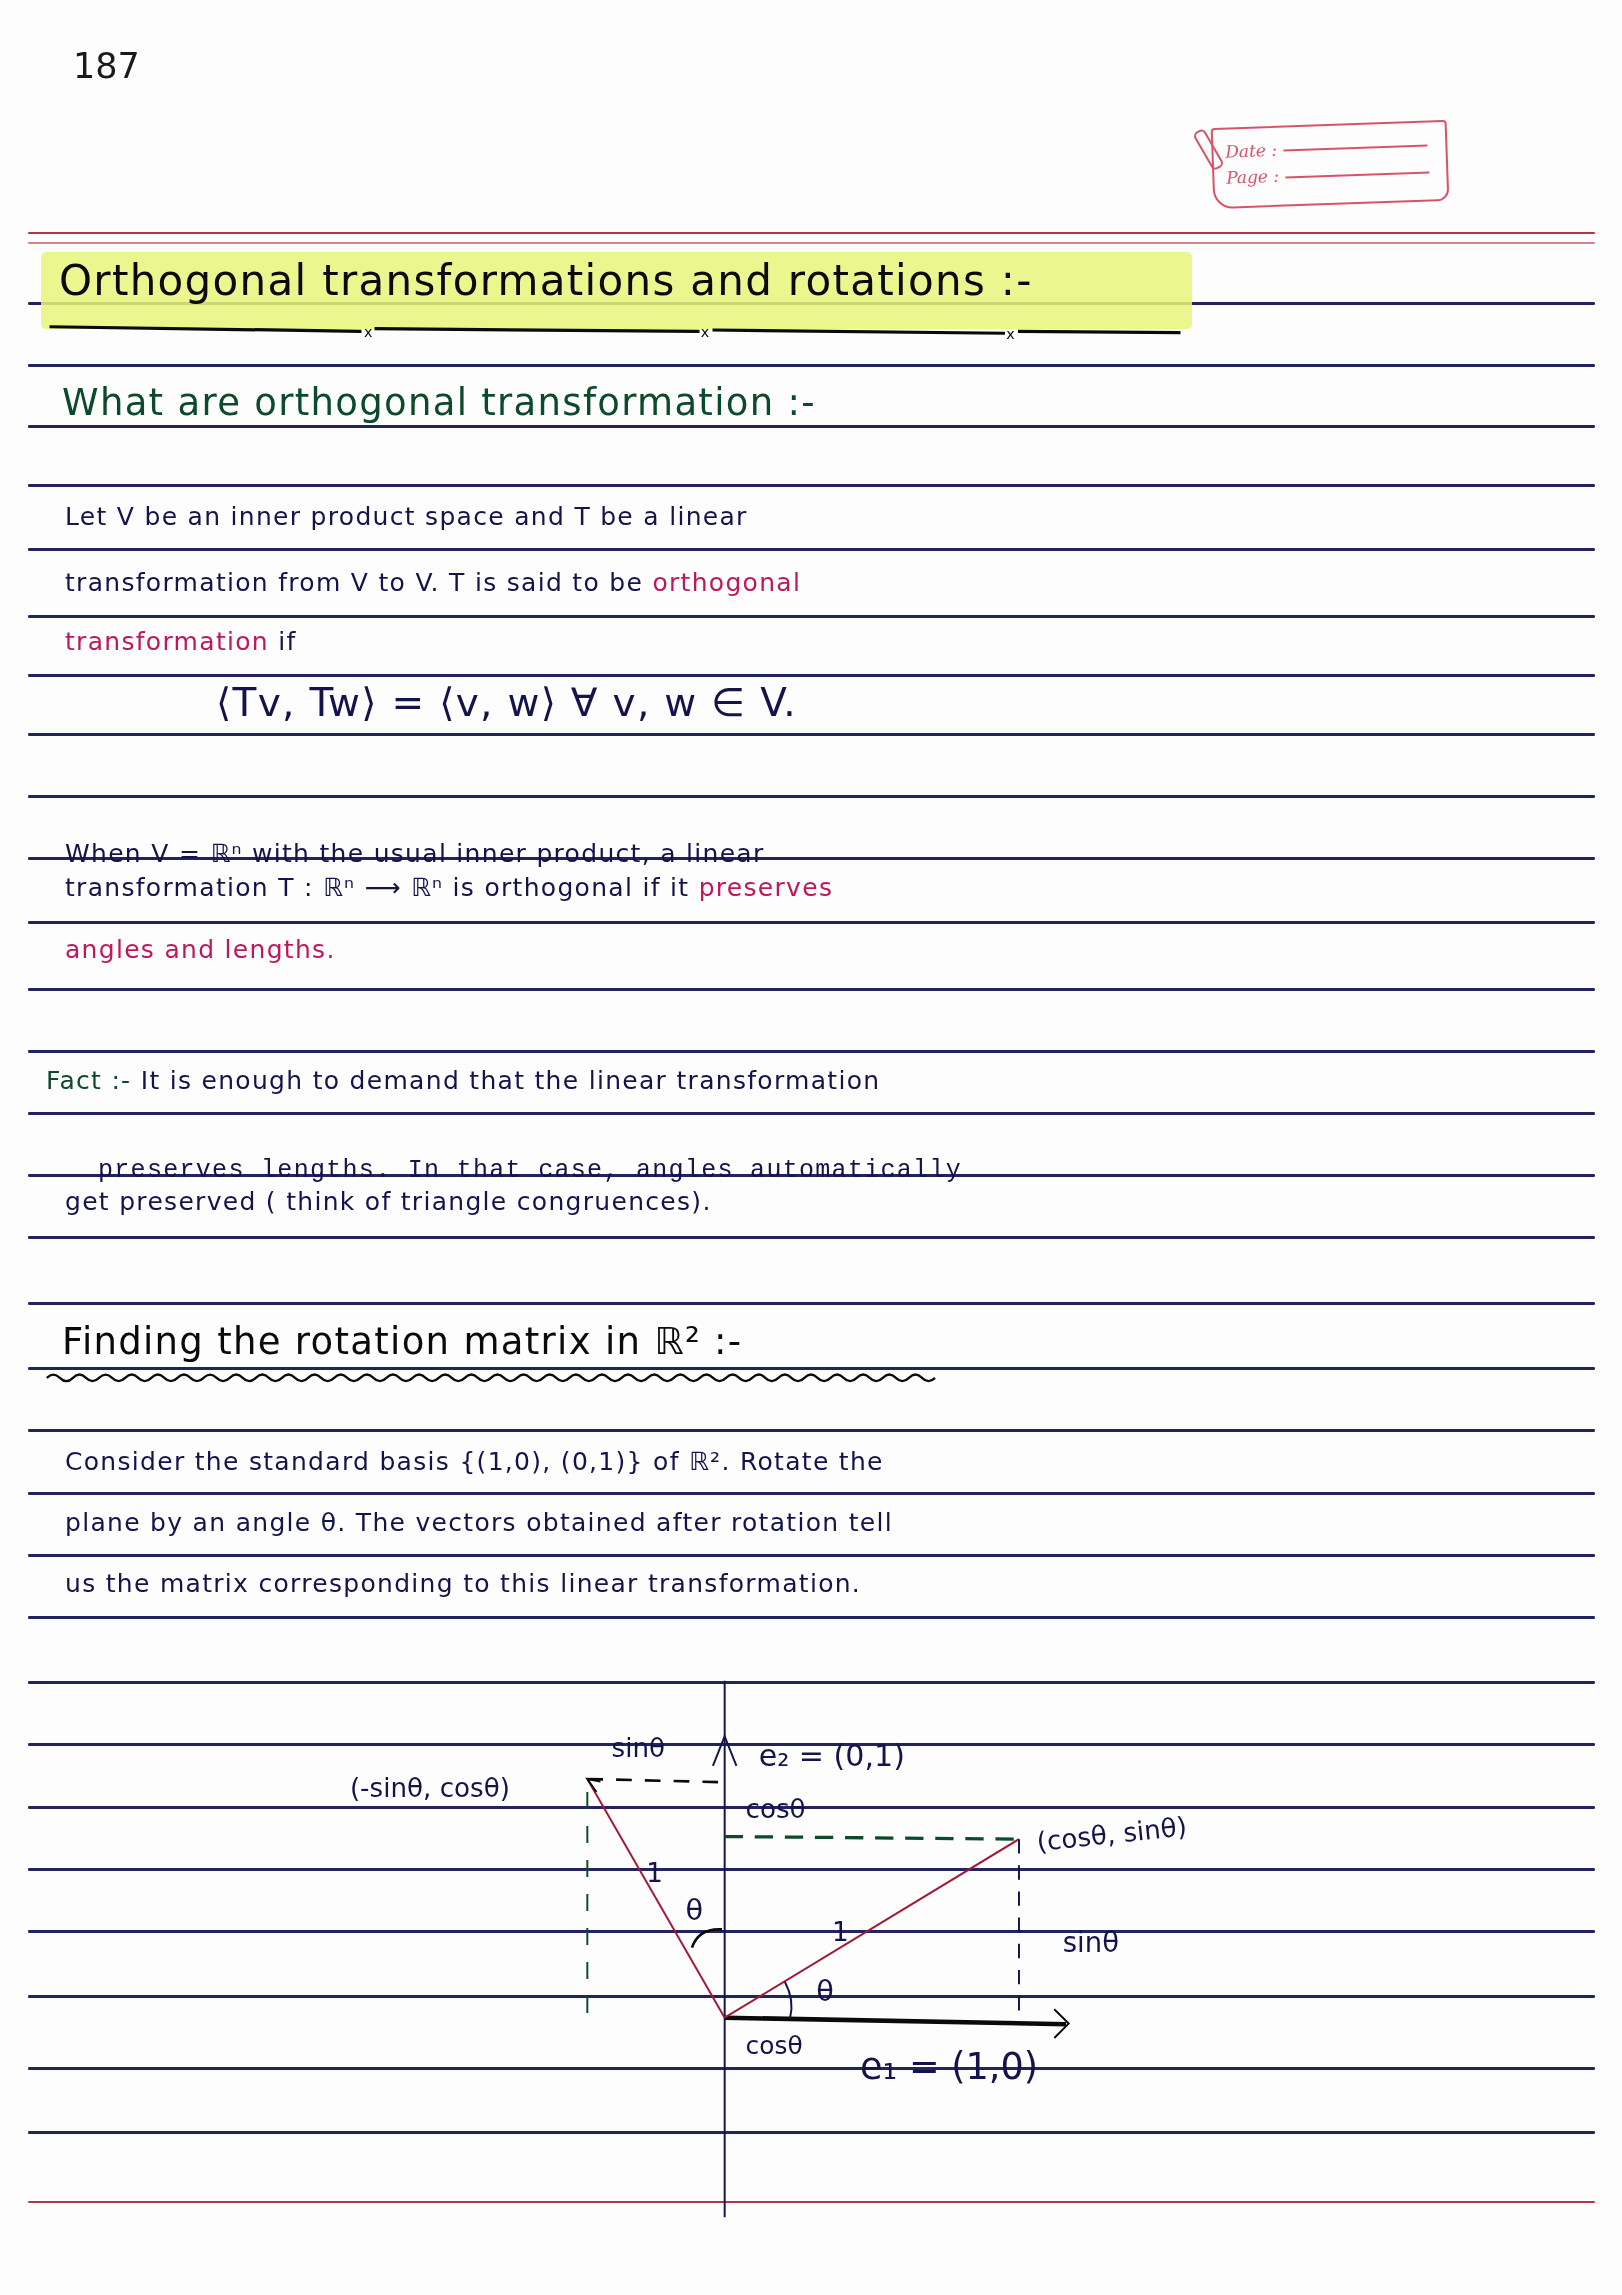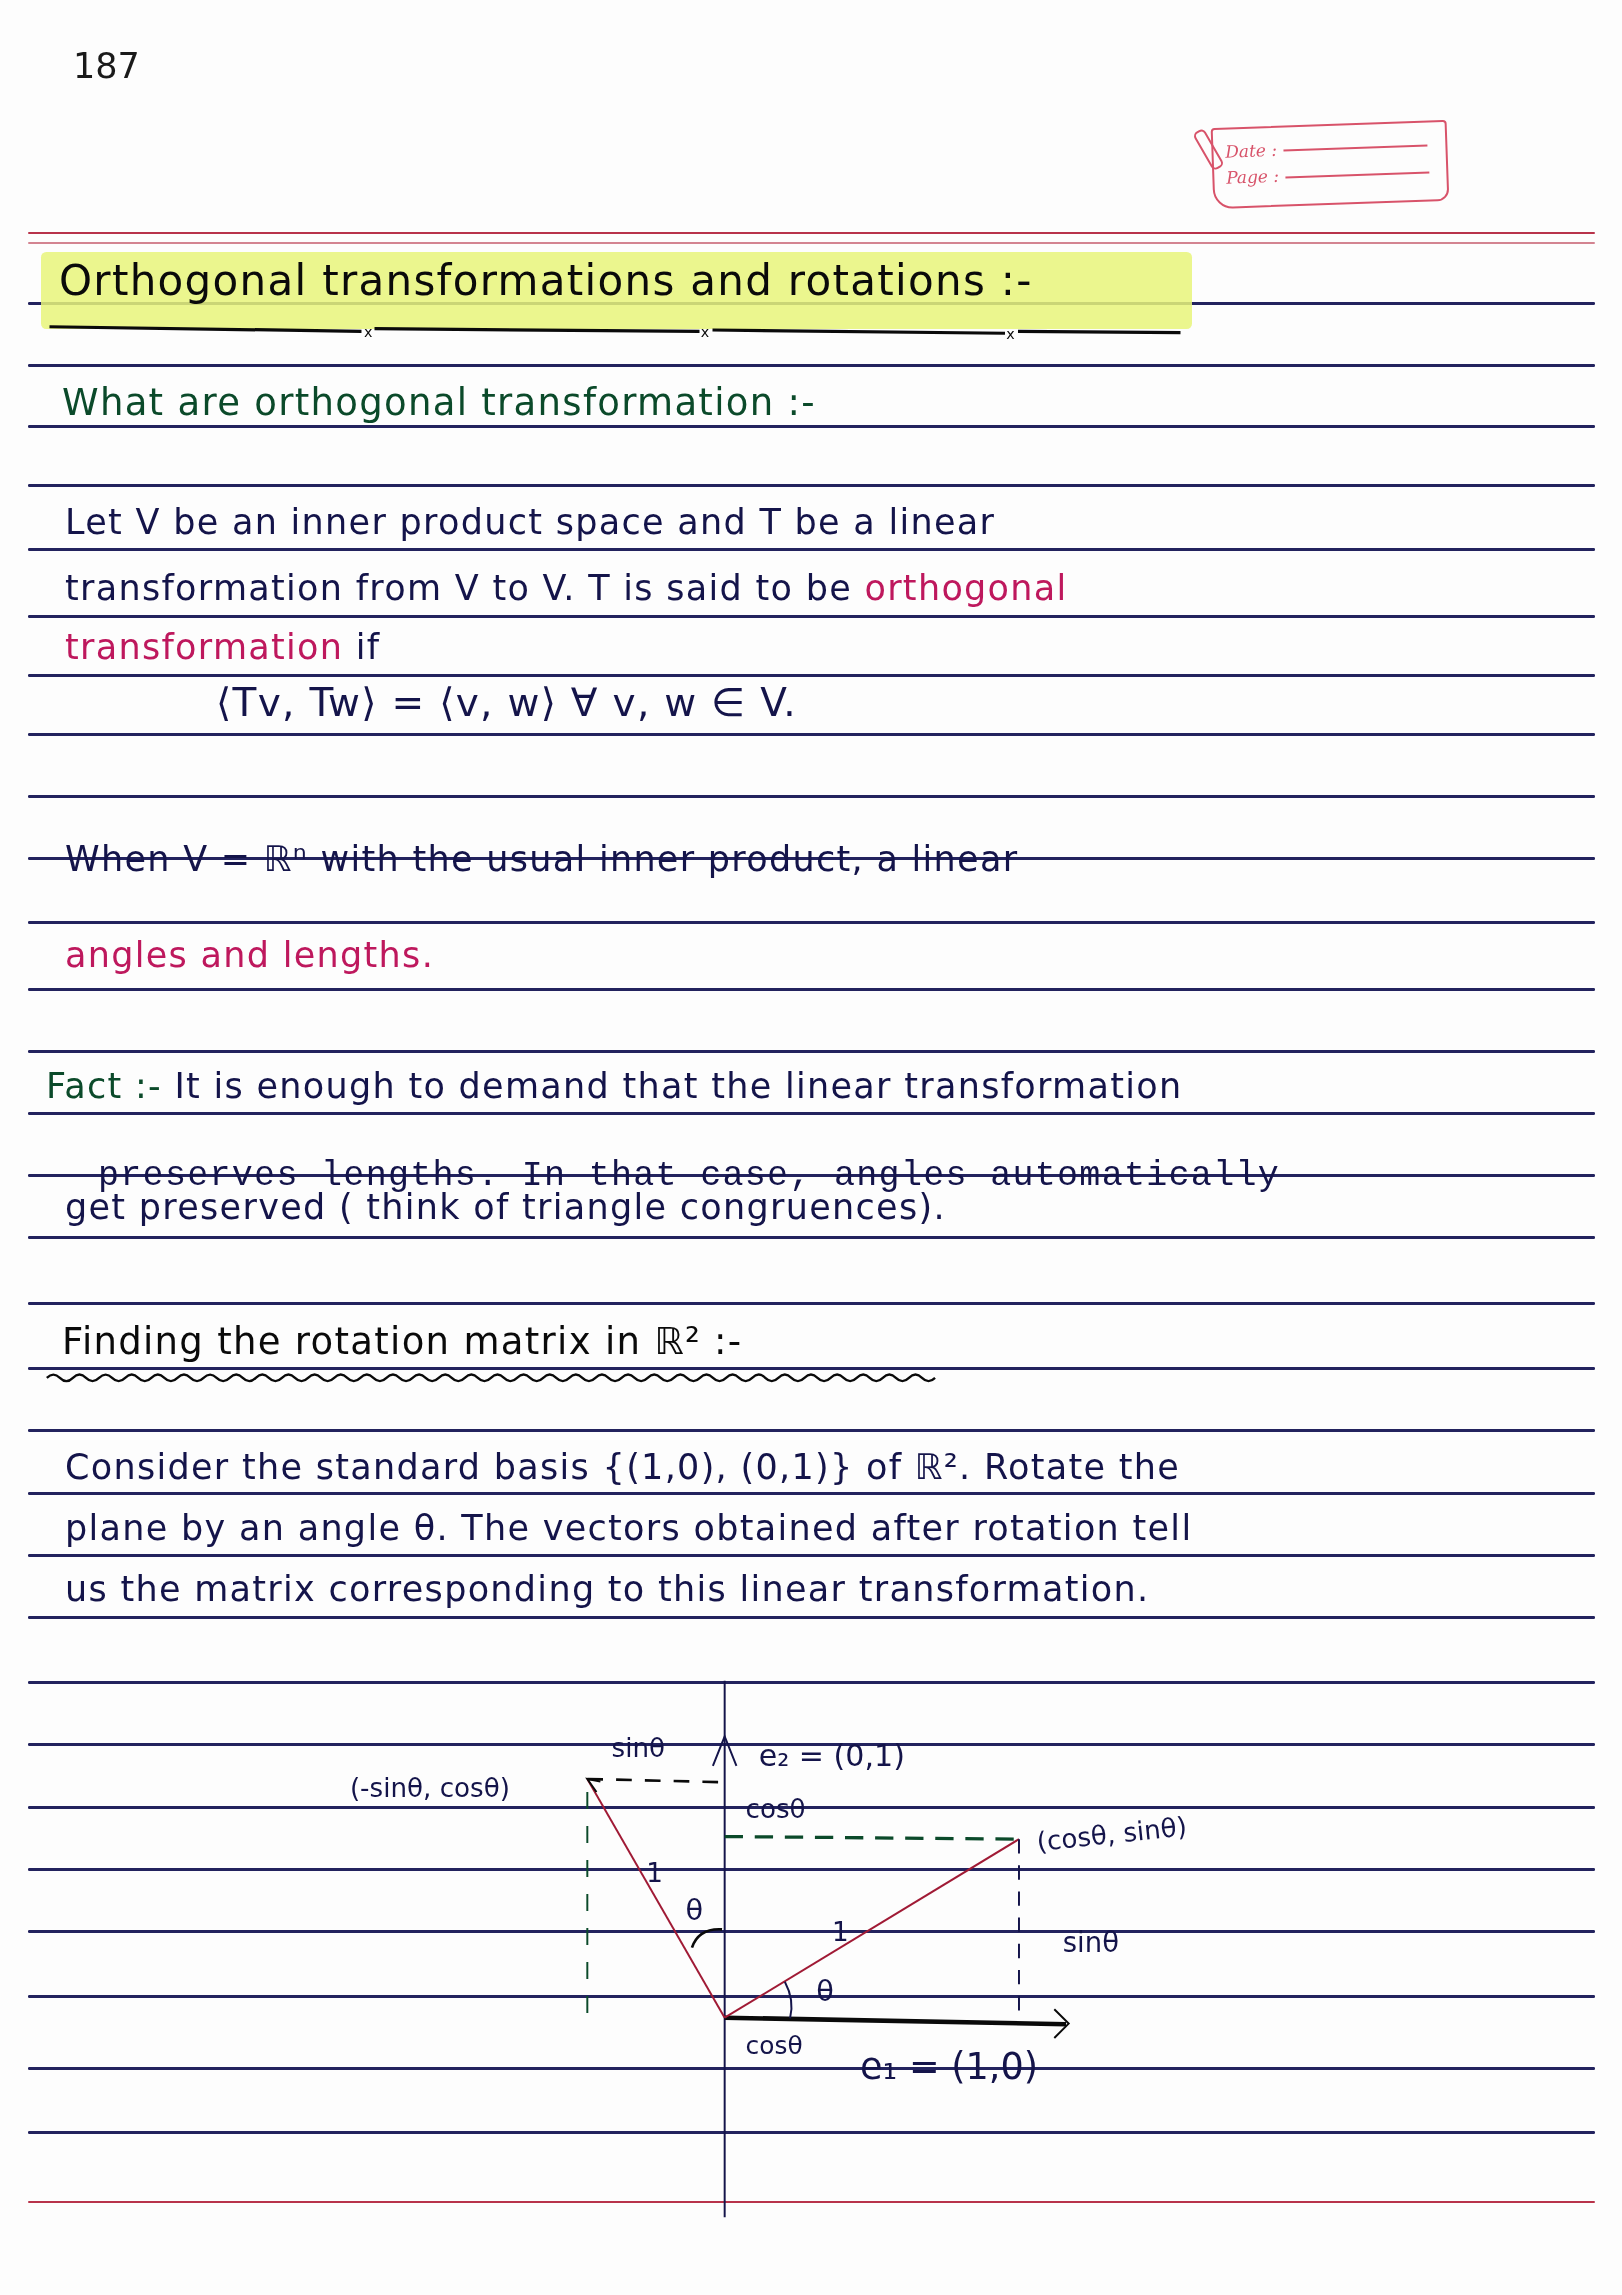--- a/index.html
+++ b/index.html
@@ -21,21 +21,21 @@
   .ink { color: #14144a; }
   .red-ink { color: #be185d; }
   .green-ink { color: #0b4a2a; }
   .black-ink { color: #0a0a0a; }
 
   .title-highlight { position: absolute; left: 41px; top: 252px; width: 1151px; height: 77px; background: #e7f57a; opacity: .85; border-radius: 5.2px; }
   .title { left: 59px; top: 256px; font-size: 42px; }
   .squiggle { position: absolute; }
 
   .h2 { font-size: 37px; }
-  .p  { font-size: 35px; }
+  .p  { font-size: 25px; }
   .eq { font-size: 39px; }
 
   .diagram { position: absolute; left: 0; top: 0; width: 1622px; height: 2295px; pointer-events: none; }
   .diagram text { font-family: "DejaVu Sans", sans-serif; fill: #14144a; }
 </style>
 </head>
 <body>
 
 <div class="page">
 
@@ -99,20 +99,23 @@
   <div class="hand p ink" style="left:65px; top:502px;">Let V be an inner product space and T be a linear</div>
   <div class="hand p" style="left:65px; top:568px;">
     <span class="ink">transformation from V to V. T is said to be </span><span class="red-ink">orthogonal</span>
   </div>
   <div class="hand p" style="left:65px; top:627px;">
     <span class="red-ink">transformation</span><span class="ink"> if</span>
   </div>
   <div class="hand eq ink" style="left:216px; top:680px;">⟨Tv, Tw⟩ = ⟨v, w⟩ ∀ v, w ∈ V.</div>
 
   <div class="hand p ink" style="left:65px; top:811px;margin-top:28px;">When V = ℝⁿ with the usual inner product, a linear</div>
+  <div class="hand p" style="left:65px; top:873px;">
+    <span class="ink">transformation T : ℝⁿ ⟶ ℝⁿ is orthogonal if it </span><span class="red-ink">preserves</span>
+  </div>
   <div class="hand p red-ink" style="left:65px; top:935px;">angles and lengths.</div>
 
   <div class="hand p" style="left:46px; top:1066px;">
     <span class="green-ink">Fact :-</span>
     <span class="ink">It is enough to demand that the linear transformation</span>
   </div>
   <div class="hand p ink" style="left:98px; top:1156px;font-family:Liberation Mono, monospace;">preserves lengths. In that case, angles automatically</div>
   <div class="hand p ink" style="left:65px; top:1187px;">get preserved ( think of triangle congruences).</div>
 
   <div class="hand h2 black-ink" style="left:62px; top:1320px;">Finding the rotation matrix in ℝ² :-</div>

